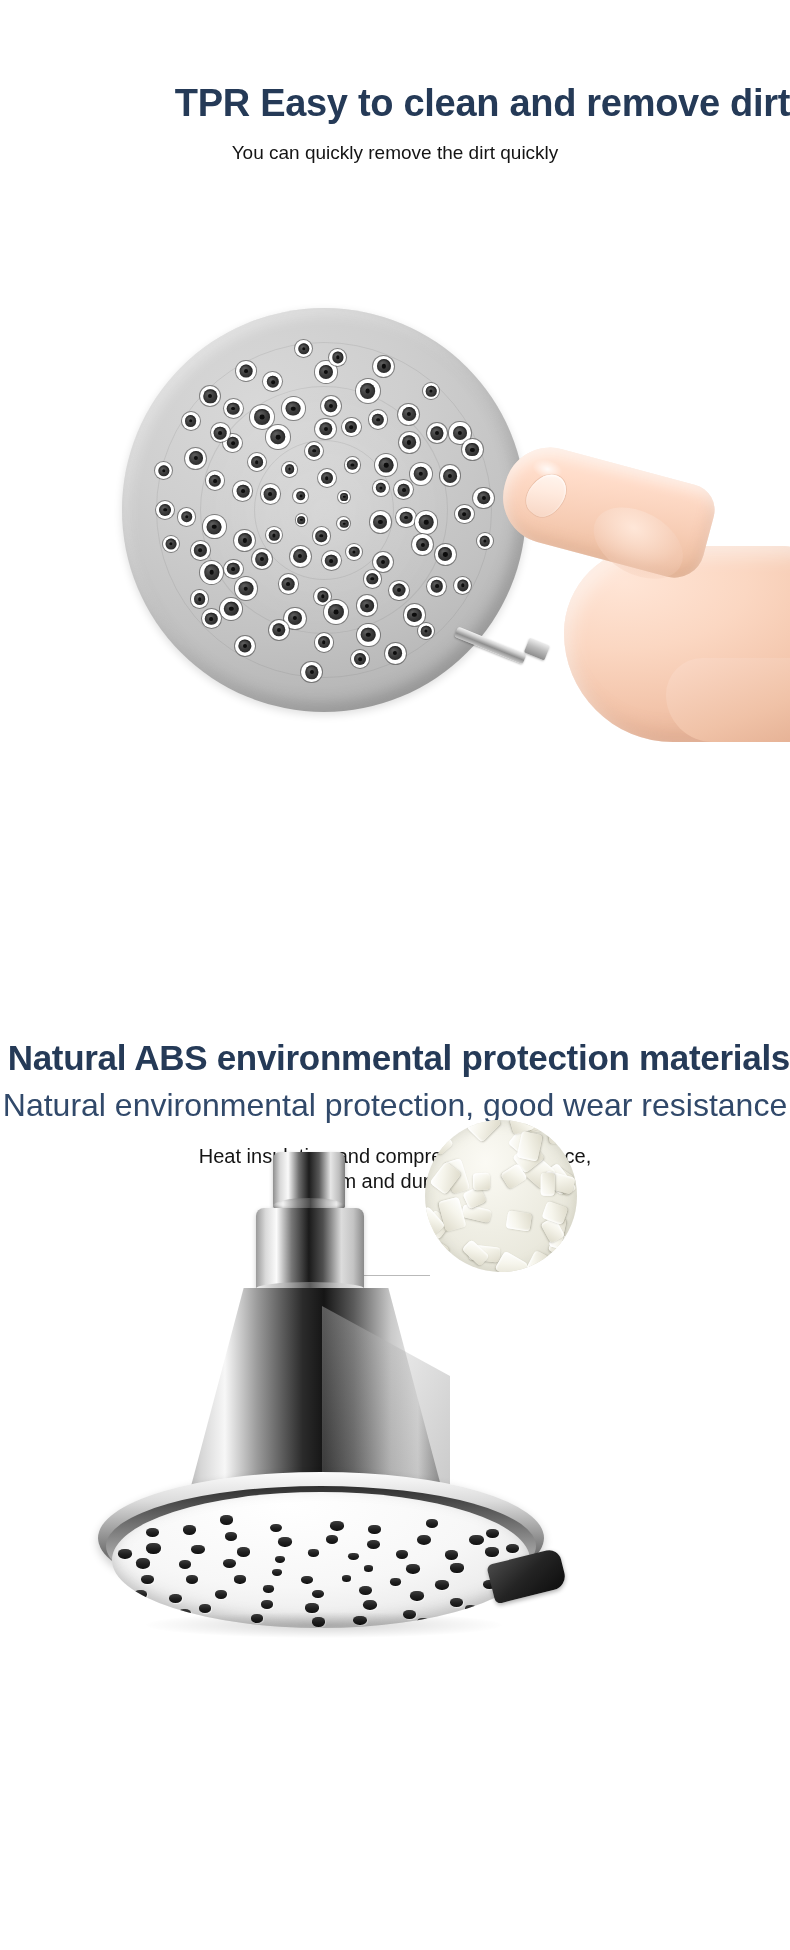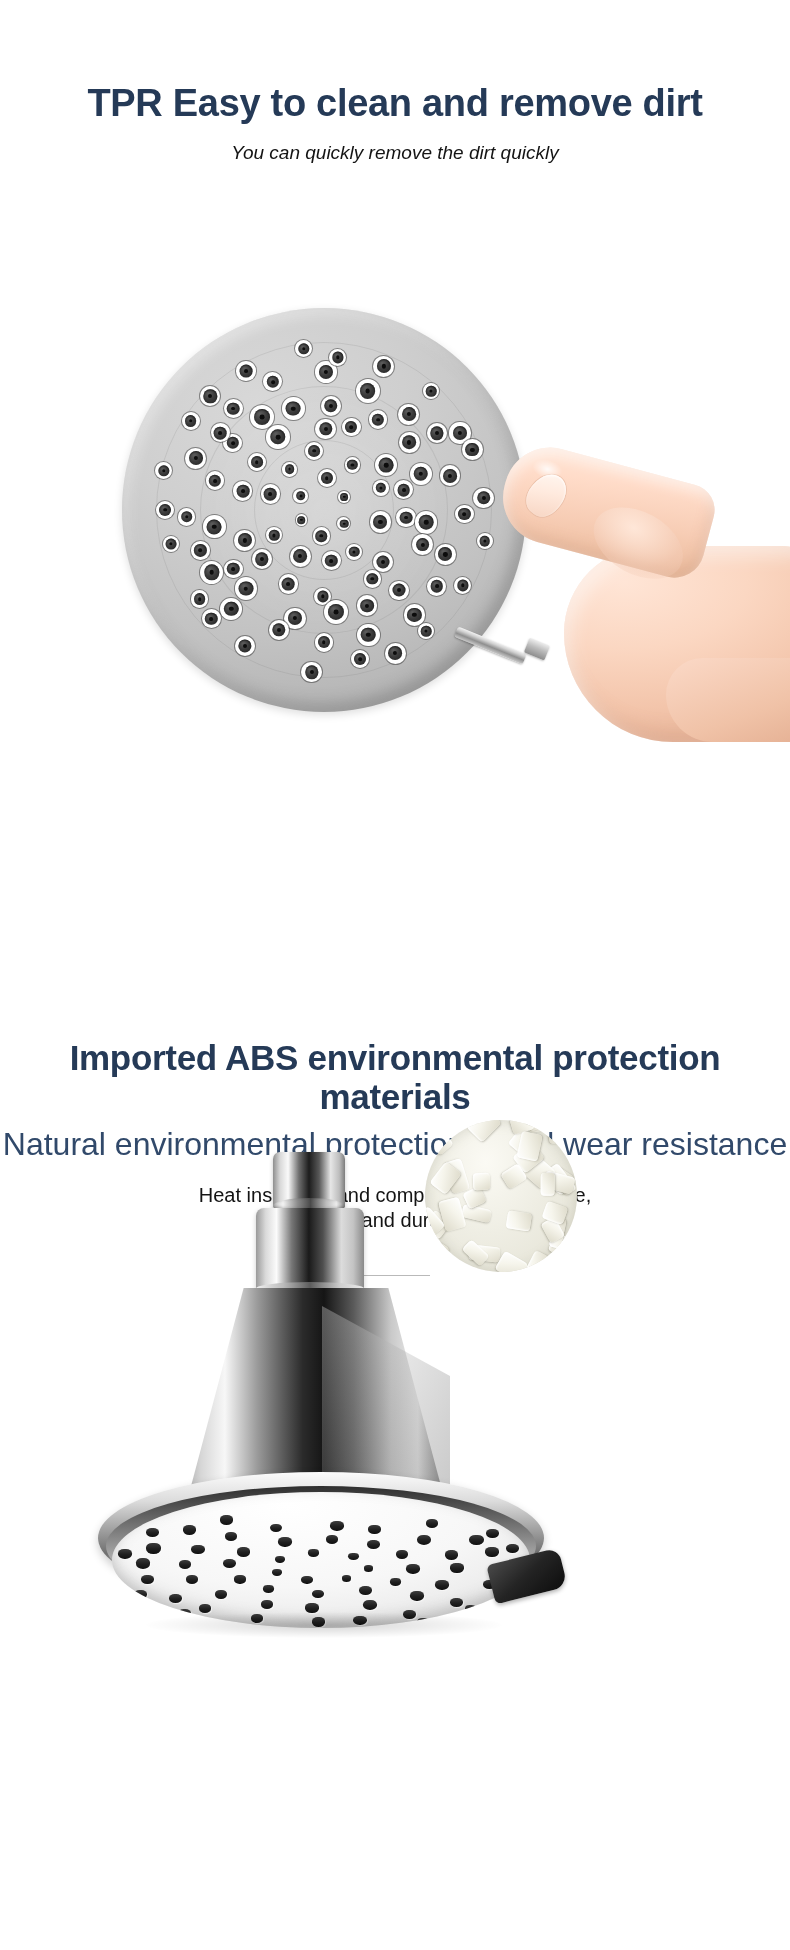--- a/index.html
+++ b/index.html
@@ -21,37 +21,38 @@
   }
 
   
   .section-text { width: 100%; text-align: center; }
 
   .heading {
     font-weight: bold;
     color: #253a57;
     letter-spacing: -0.3px;
     line-height: 1.12;
+    text-align: right;
   }
   .subheading {
     font-weight: 400;
     color: #31496a;
     line-height: 1.16;
   }
   .body-line {
     font-weight: 400;
     color: #141414;
     line-height: 1.22;
   }
 
   
   #sec1-text { position: absolute; top: 82px; left: 0; }
   #sec1-text .heading    { font-size: 38px; }
   #sec1-text .subheading { font-size: 33px; margin-top: 11px; }
-  #sec1-text .body-line  { font-size: 19px; margin-top: 16px; font-style: italic; }
+  #sec1-text .body-line  { font-size: 19px; margin-top: 16px; }
 
   
   #sec2-text { position: absolute; top: 1038px; left: 0; }
   #sec2-text .heading    { font-size: 35px; }
   #sec2-text .subheading { font-size: 32px; margin-top: 10px; }
   #sec2-text .body-line  { font-size: 20px; margin-top: 20px; }
 
   
   #shower-face-art {
     position: absolute;
@@ -458,21 +459,21 @@
     <div id="palm"></div>
     <div id="thumb-edge"></div>
     <div id="finger">
       <div id="finger-knuckle"></div>
       <div id="fingernail"></div>
       <div id="finger-tip-highlight"></div>
     </div>
   </div>
 
   <div class="section-text" id="sec2-text">
-    <div class="heading">Imported ABS environmental protection materials</div>
+    <div class="heading">Natural ABS environmental protection materials</div>
     <div class="subheading">Natural environmental protection, good wear resistance</div>
     <div class="body-line">Heat insulation and compression resistance,</div>
     <div class="body-line" style="margin-top:0;">firm and durable</div>
   </div>
 
   <div id="product-art">
 
     <div id="pellet-bubble">
       <div id="pellet-host">
           <div class="pellet" style="width: 30.5346px; height: 14.7855px; left: 43.561px; top: 126.424px; transform: rotate(5.95927deg);"></div>

